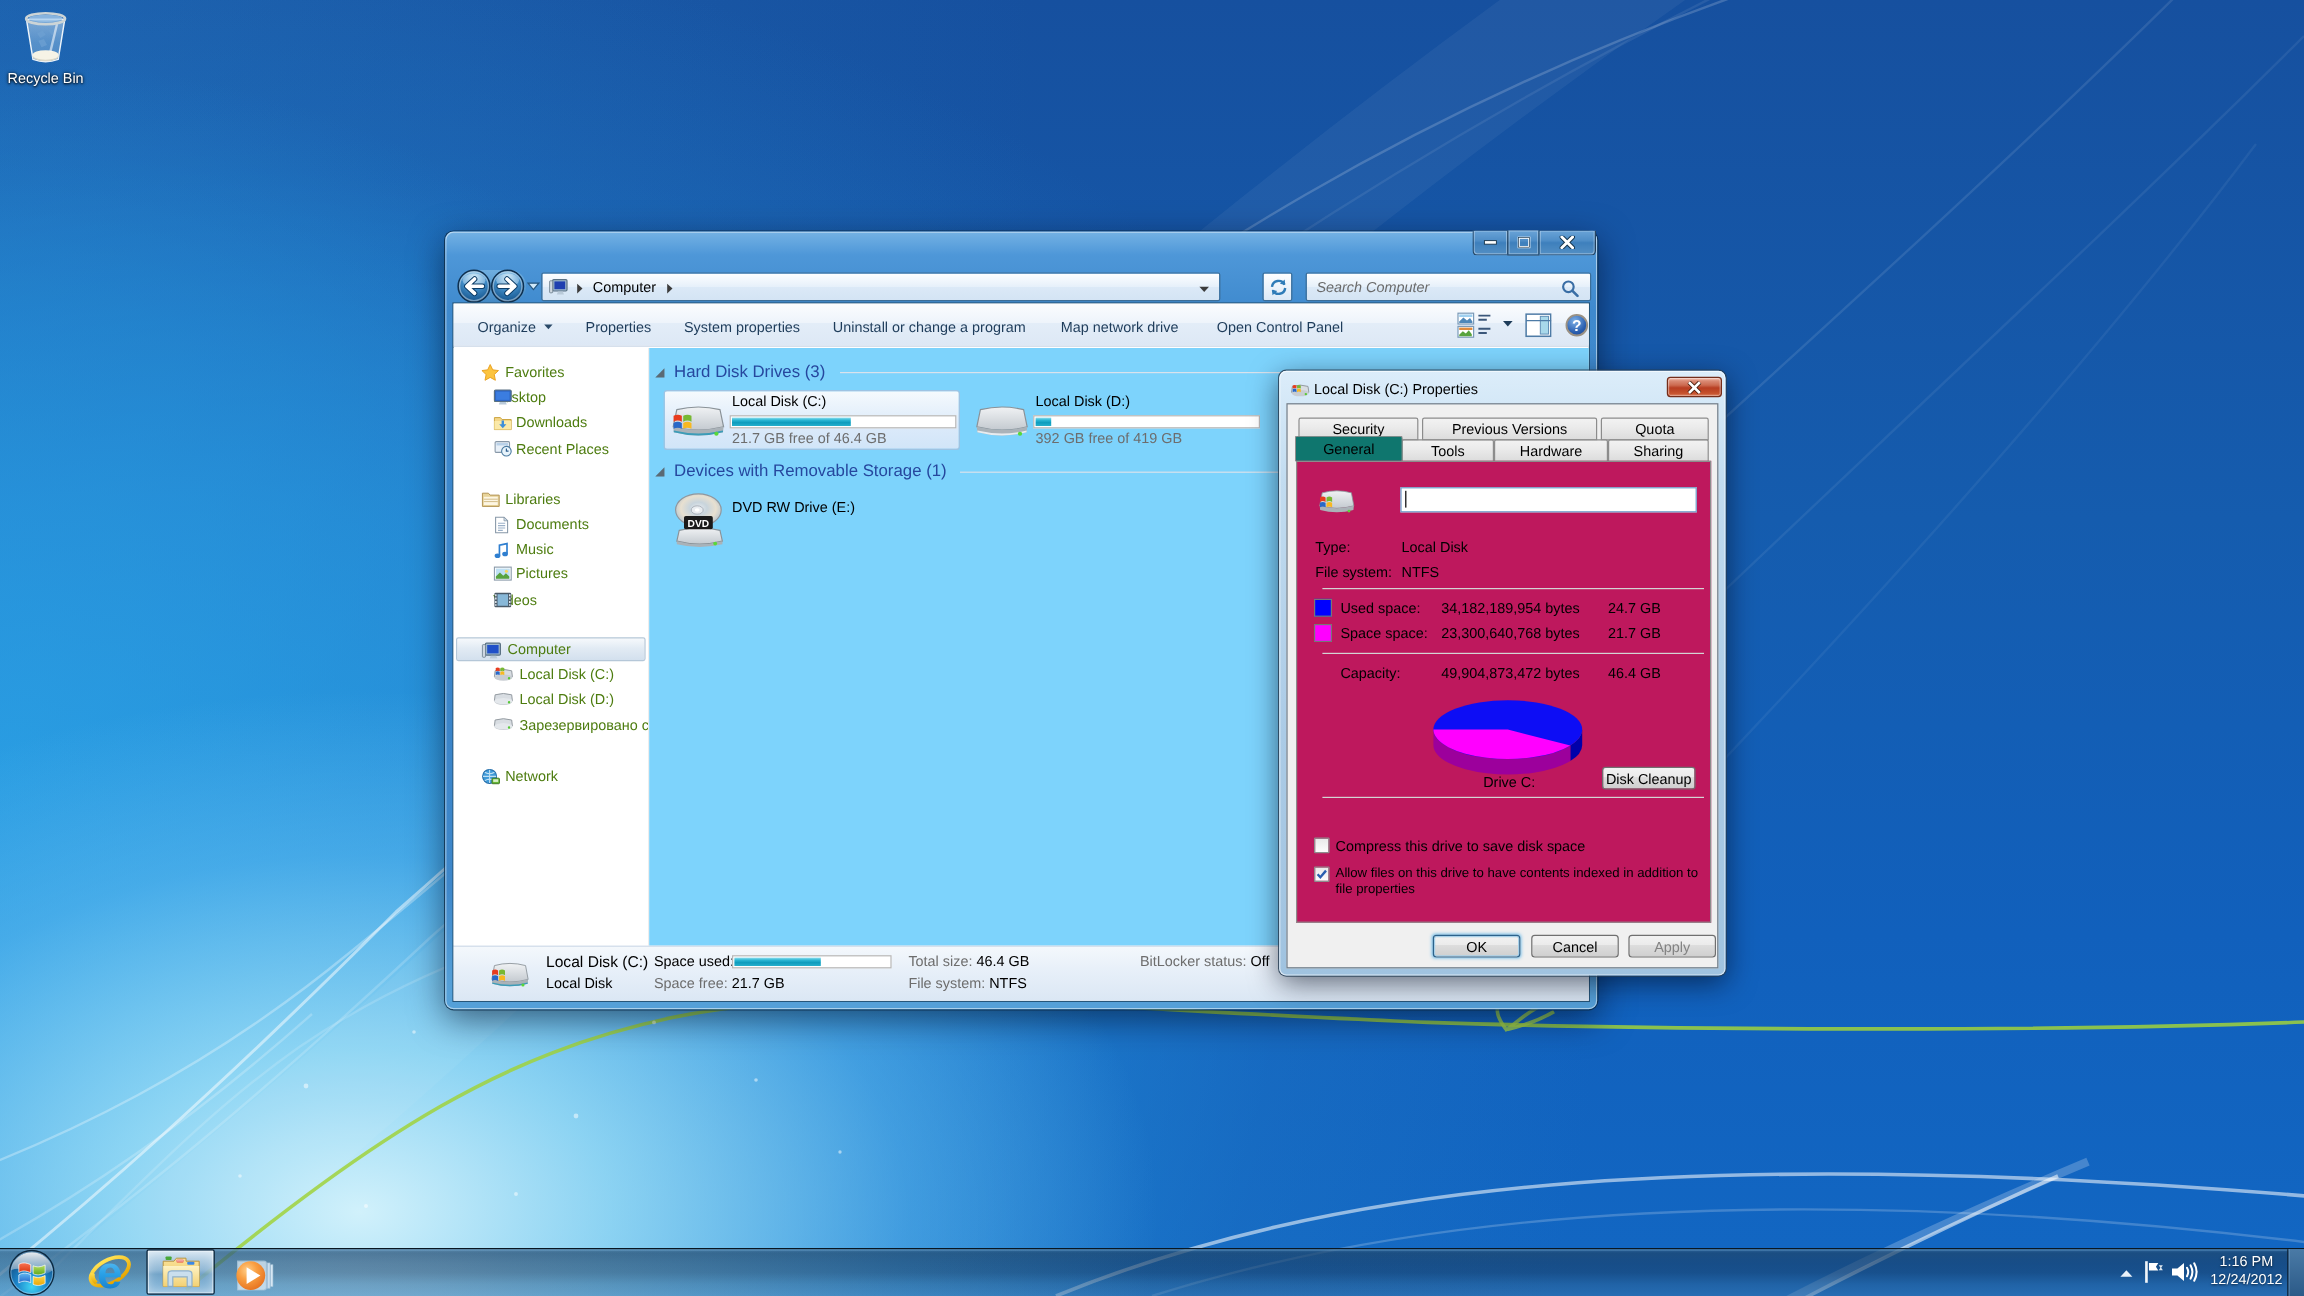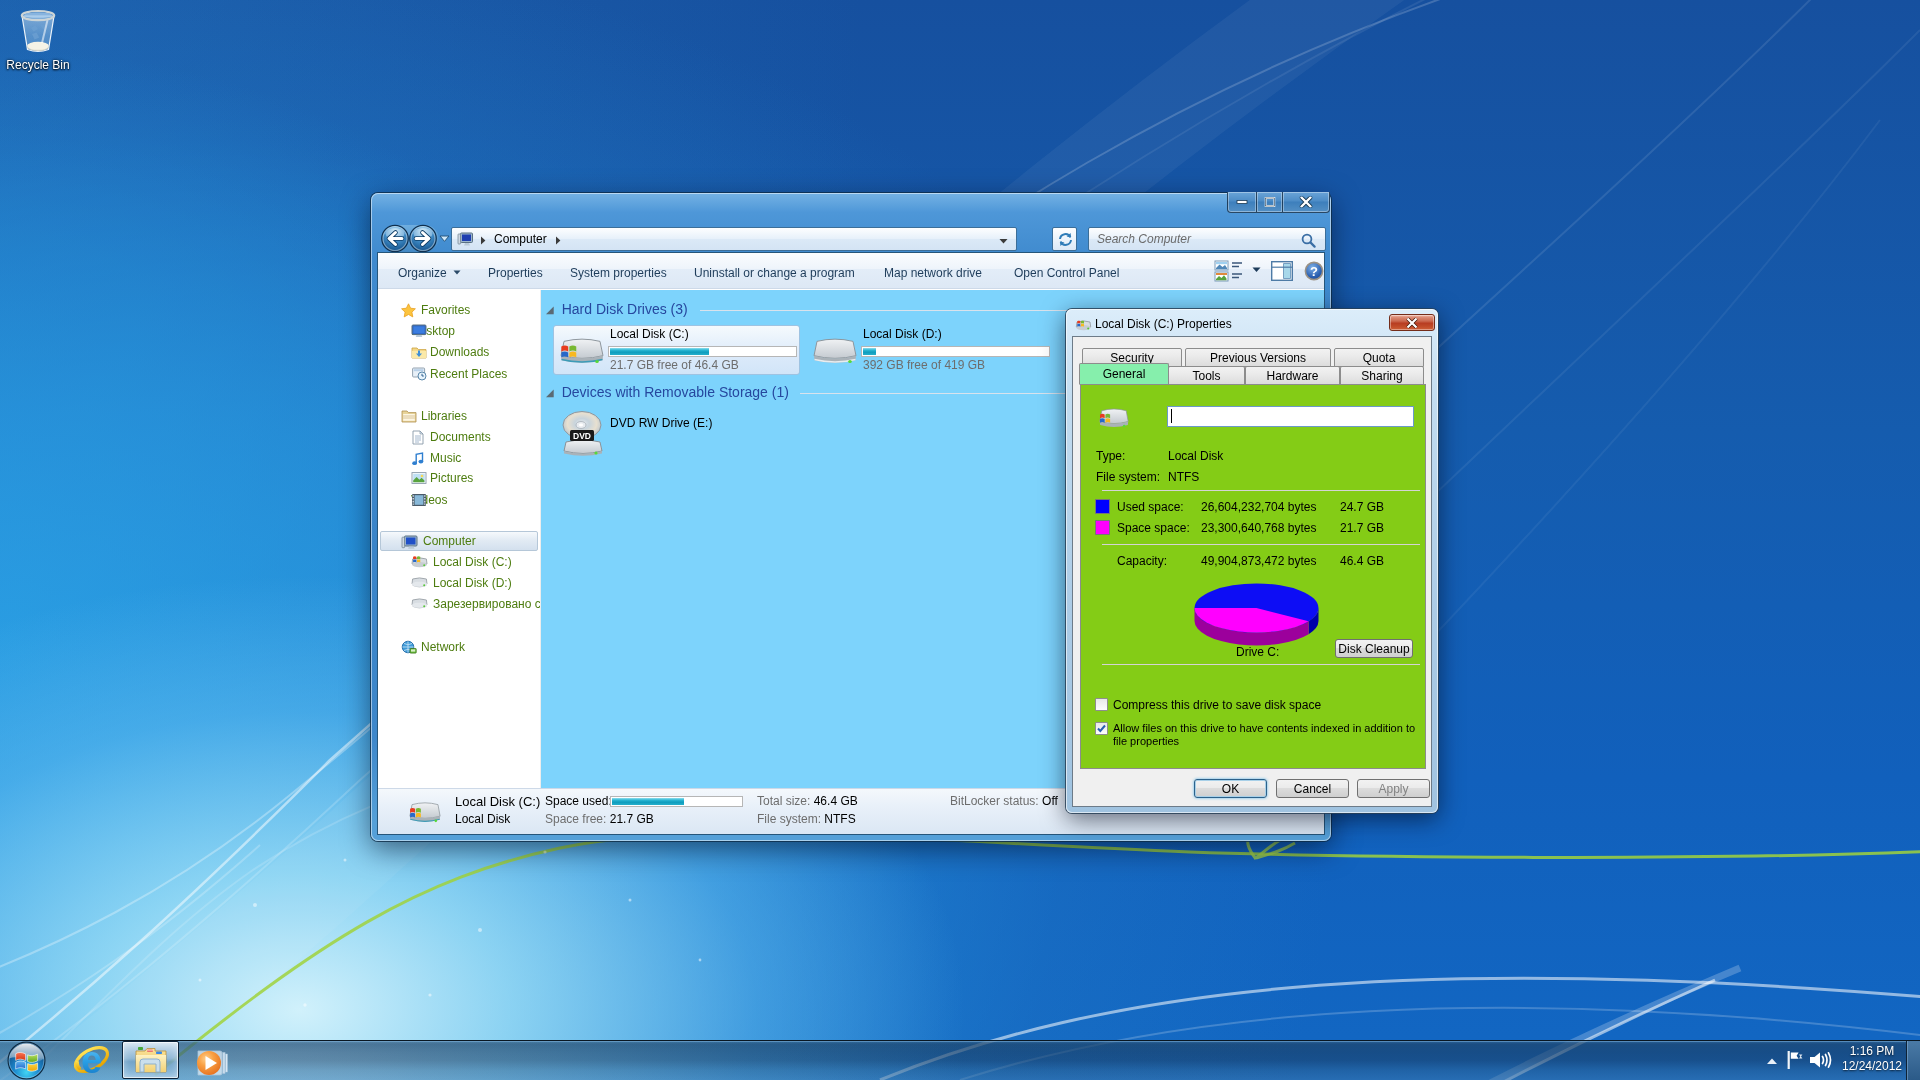--- a/index.html
+++ b/index.html
@@ -57,22 +57,22 @@
 
 #dialog { border-radius:6px;
   background: linear-gradient(180deg, #dcedfa 0%, #c2dcf0 18%, #abcbe6 60%, #a0c3e0 100%);
   box-shadow: 0 0 0 1px rgba(40,64,86,.85), 0 6px 24px rgba(0,10,30,.6), inset 0 0 0 1px rgba(255,255,255,.6); }
 #dlgtitle { position:absolute; left:29px; top:8px; font-size:12px; color:#000; }
 #dlgclose { position:absolute; left:323px; top:5px; width:46px; height:17px; border:1px solid #742d1a; border-radius:3px;
   background: linear-gradient(180deg, #f0b6a5 0%, #d98872 18%, #cc6a50 40%, #b83d22 55%, #c04a28 75%, #d06038 100%);
   box-shadow: inset 0 0 0 1px rgba(255,255,255,.4); }
 #dlgbody { position:absolute; left:6px; top:27px; width:360px; height:471px; background:#f0f0f0; border:1px solid #6d7b88; }
 .tab { position:absolute; font-size:12px; color:#000; text-align:center; border:1px solid #8c8c8c; border-radius:2px 2px 0 0; background:linear-gradient(180deg,#f2f2f2,#ebebeb 40%,#dcdcdc); line-height:18px; }
-.tabsel { background:#86efac; border-bottom:1px solid #fff; }
-#page { position:absolute; left:7px; top:47px; width:346px; height:385px; background:#84cc16; border:1px solid #8c8c8c; }
+.tabsel { background:#0f766e; border-bottom:1px solid #fff; }
+#page { position:absolute; left:7px; top:47px; width:346px; height:385px; background:#be185d; border:1px solid #8c8c8c; }
 .dlbl { position:absolute; font-size:12px; color:#000; white-space:nowrap; }
 .dsep { position:absolute; height:1px; background:#d4d4d4; left:21px; width:318px; }
 .swatch { position:absolute; width:15px; height:15px; border:1px solid #777; }
 .dbtn { position:absolute; font-size:12px; color:#000; text-align:center; border:1px solid #707070; border-radius:3px; background:linear-gradient(180deg,#f2f2f2,#ebebeb 45%,#dddddd 46%,#cfcfcf); }
 .cbx { position:absolute; width:13px; height:13px; background:linear-gradient(180deg,#e9e9e9,#fdfdfd); border:1px solid #8e8e8e; border-radius:1px; }
 </style>
 </head>
 <body>
 <div id="desk">
   <svg class="abs" style="left:0;top:0" width="1920" height="1080" viewBox="0 0 1920 1080">
@@ -512,21 +512,21 @@
       </svg>
       <div class="abs" style="left:86px;top:21px;width:247px;height:21px;background:#fff;border:1px solid #6b9ac8"></div>
       <div class="abs" style="left:90px;top:24px;width:1px;height:14px;background:#000"></div>
       <div class="dlbl" style="left:15px;top:64px">Type:</div>
       <div class="dlbl" style="left:87px;top:64px">Local Disk</div>
       <div class="dlbl" style="left:15px;top:85px">File system:</div>
       <div class="dlbl" style="left:87px;top:85px">NTFS</div>
       <div class="dsep" style="top:105px"></div>
       <div class="swatch" style="left:14px;top:114px;background:#0000ff"></div>
       <div class="dlbl" style="left:36px;top:115px">Used space:</div>
-      <div class="dlbl" style="left:120px;top:115px;width:114px;text-align:right">26,604,232,704 bytes</div>
+      <div class="dlbl" style="left:120px;top:115px;width:114px;text-align:right">34,182,189,954 bytes</div>
       <div class="dlbl" style="left:259px;top:115px">24.7 GB</div>
       <div class="swatch" style="left:14px;top:135px;background:#ff00ff"></div>
       <div class="dlbl" style="left:36px;top:136px">Space space:</div>
       <div class="dlbl" style="left:120px;top:136px;width:114px;text-align:right">23,300,640,768 bytes</div>
       <div class="dlbl" style="left:259px;top:136px">21.7 GB</div>
       <div class="dsep" style="top:159px"></div>
       <div class="dlbl" style="left:36px;top:169px">Capacity:</div>
       <div class="dlbl" style="left:120px;top:169px;width:114px;text-align:center">49,904,873,472 bytes</div>
       <div class="dlbl" style="left:259px;top:169px">46.4 GB</div>
       <svg class="abs" style="left:110px;top:192px" width="131" height="70" viewBox="0 0 131 70">

